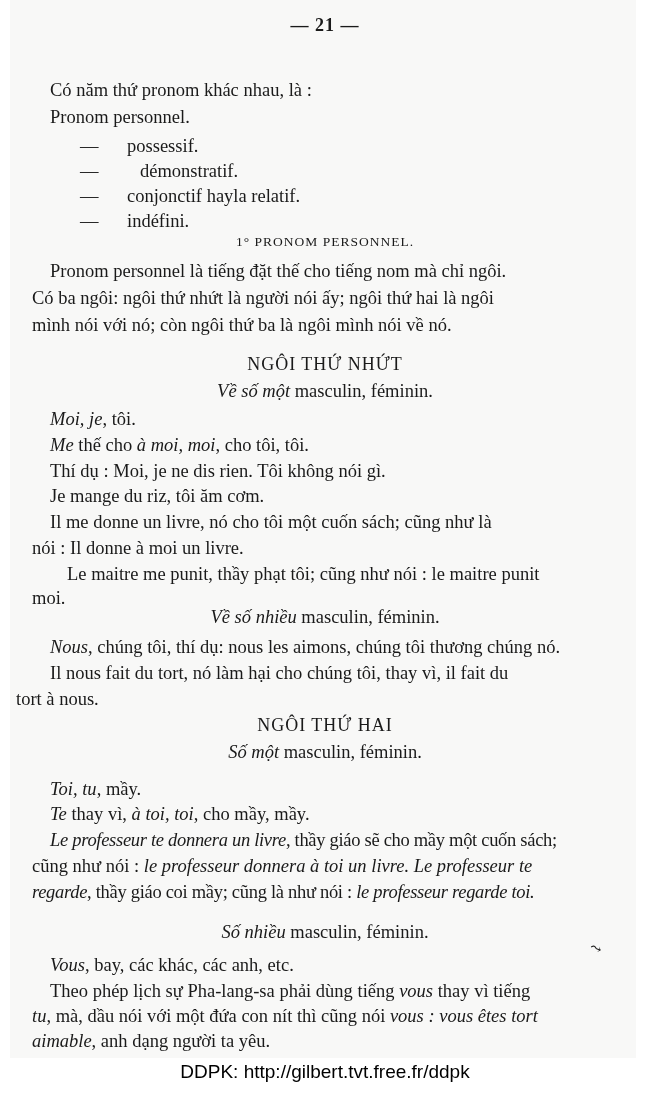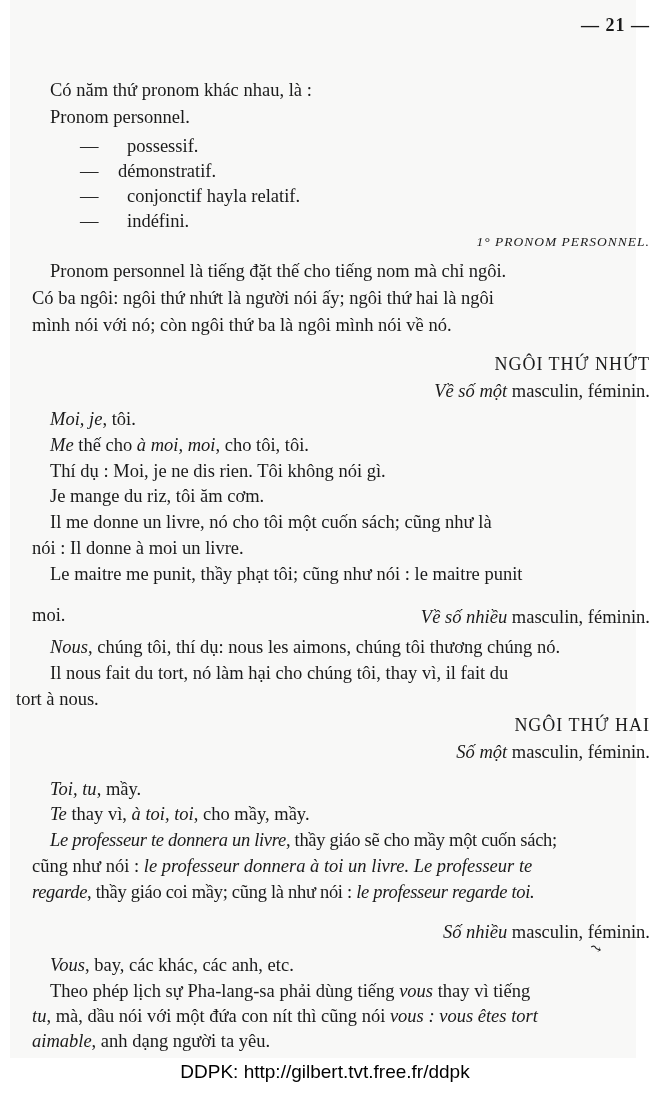--- a/index.html
+++ b/index.html
@@ -8,24 +8,24 @@
       font-family: "Liberation Serif", "DejaVu Serif", serif;
       color: #1a1a1a;
     }
     .page {
       position: absolute; left: 10px; top: 0; width: 626px; height: 1058px;
       background: #f8f8f7;
     }
     .ln {
       position: absolute; white-space: nowrap; font-size: 18.5px; line-height: 22px;
     }
-    .c { left: 0; width: 650px; text-align: right; }
+    .c { left: 0; width: 650px; text-align: center; }
     .pagenum { font-size: 18px; font-weight: bold; letter-spacing: 1px; }
     .sc { font-size: 18px; letter-spacing: 1px; }
-    .heading { font-size: 13.5px; letter-spacing: 1px; font-style: italic; }
+    .heading { font-size: 13.5px; letter-spacing: 1px; }
     i { }
     .footer {
       position: absolute; left: 0; width: 650px; top: 1061px; text-align: center;
       font-family: "Liberation Sans", "DejaVu Sans", sans-serif; font-size: 19px; color: #000;
     }
     .speck { position: absolute; left: 590px; top: 940px; font-size: 14px; color: #222; transform: rotate(20deg); }
   </style>
 </head>
 <body>
 
@@ -33,21 +33,21 @@
 
 <div class="ln c pagenum" style="top:14px">— 21 —</div>
 
 <div class="ln" style="left:50px;top:79px">Có năm thứ pronom khác nhau, là :</div>
 <div class="ln" style="left:50px;top:106px">Pronom personnel.</div>
 
 <div>
   <div class="ln" style="left:80px;top:135px">—</div>
   <div class="ln" style="left:127px;top:135px">possessif.</div>
   <div class="ln" style="left:80px;top:160px">—</div>
-  <div class="ln" style="left:118px;top:160px">démonstratif.</div>
+  <div class="ln" style="left:140px;top:160px">démonstratif.</div>
   <div class="ln" style="left:80px;top:185px">—</div>
   <div class="ln" style="left:127px;top:185px">conjonctif hayla relatif.</div>
   <div class="ln" style="left:80px;top:210px">—</div>
   <div class="ln" style="left:127px;top:210px">indéfini.</div>
 </div>
 
 <div class="ln c heading" style="top:231px">1° PRONOM PERSONNEL.</div>
 
 <div class="ln" style="left:50px;top:260px;width:560px">Pronom personnel là tiếng đặt thế cho tiếng nom mà chỉ ngôi.</div>
 <div class="ln" style="left:32px;top:287px;width:578px">Có ba ngôi: ngôi thứ nhứt là người nói ấy; ngôi thứ hai là ngôi</div>
@@ -55,22 +55,22 @@
 
 <div class="ln c sc" style="top:353px">NGÔI THỨ NHỨT</div>
 <div class="ln c" style="top:380px"><i>Về số một</i><span> masculin, féminin.</span></div>
 
 <div class="ln" style="left:50px;top:408px"><i>Moi, je</i><span>, tôi.</span></div>
 <div class="ln" style="left:50px;top:434px"><i>Me</i><span> thế cho </span><i>à moi, moi</i><span>, cho tôi, tôi.</span></div>
 <div class="ln" style="left:50px;top:460px">Thí dụ : Moi, je ne dis rien. Tôi không nói gì.</div>
 <div class="ln" style="left:50px;top:485px">Je mange du riz, tôi ăm cơm.</div>
 <div class="ln" style="left:50px;top:511px">Il me donne un livre, nó cho tôi một cuốn sách; cũng như là</div>
 <div class="ln" style="left:32px;top:537px">nói : Il donne à moi un livre.</div>
-<div class="ln" style="left:50px;top:563px">Le maitre me punit, thầy phạt tôi; cũng như nói : le maitre punit</div>
-<div class="ln" style="left:32px;top:604px">moi.</div>
+<div class="ln" style="left:67px;top:563px">Le maitre me punit, thầy phạt tôi; cũng như nói : le maitre punit</div>
+<div class="ln" style="left:32px;top:587px">moi.</div>
 
 <div class="ln c" style="top:606px"><i>Về số nhiều</i><span> masculin, féminin.</span></div>
 
 <div class="ln" style="left:50px;top:636px"><i>Nous</i><span>, chúng tôi, thí dụ: nous les aimons, chúng tôi thương chúng nó.</span></div>
 <div class="ln" style="left:50px;top:662px">Il nous fait du tort, nó làm hại cho chúng tôi, thay vì, il fait du</div>
 <div class="ln" style="left:16px;top:688px">tort à nous.</div>
 
 <div class="ln c sc" style="top:714px">NGÔI THỨ HAI</div>
 <div class="ln c" style="top:741px"><i>Số một</i><span> masculin, féminin.</span></div>
 

